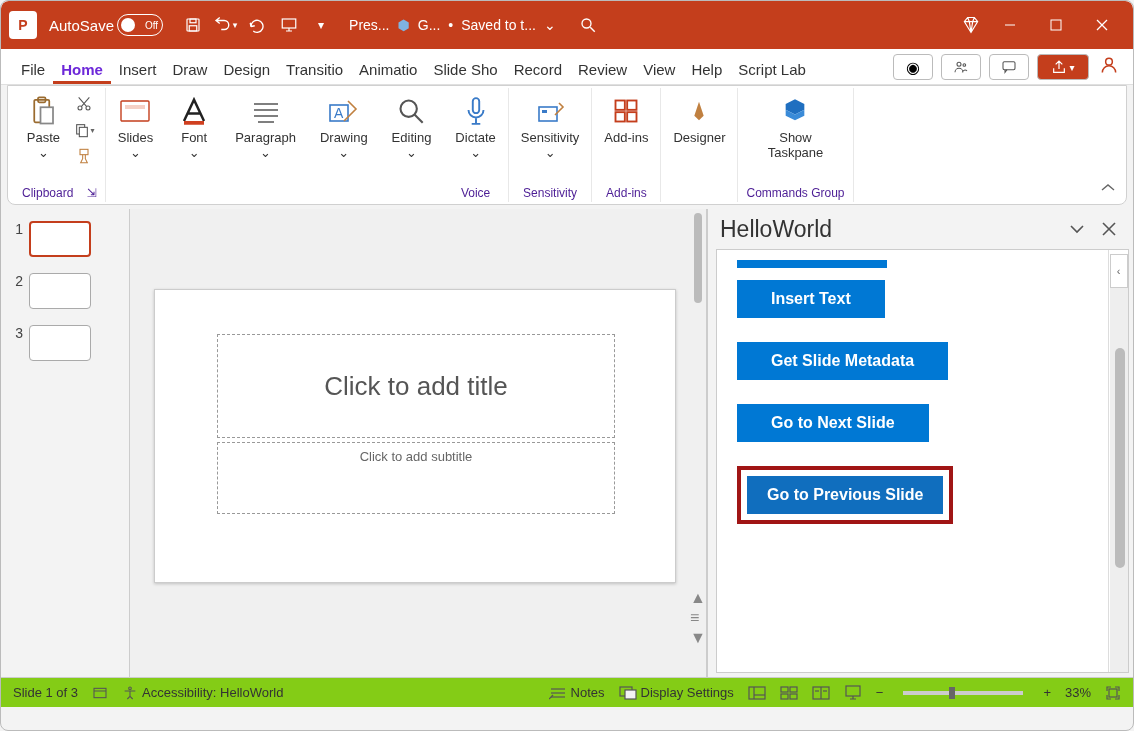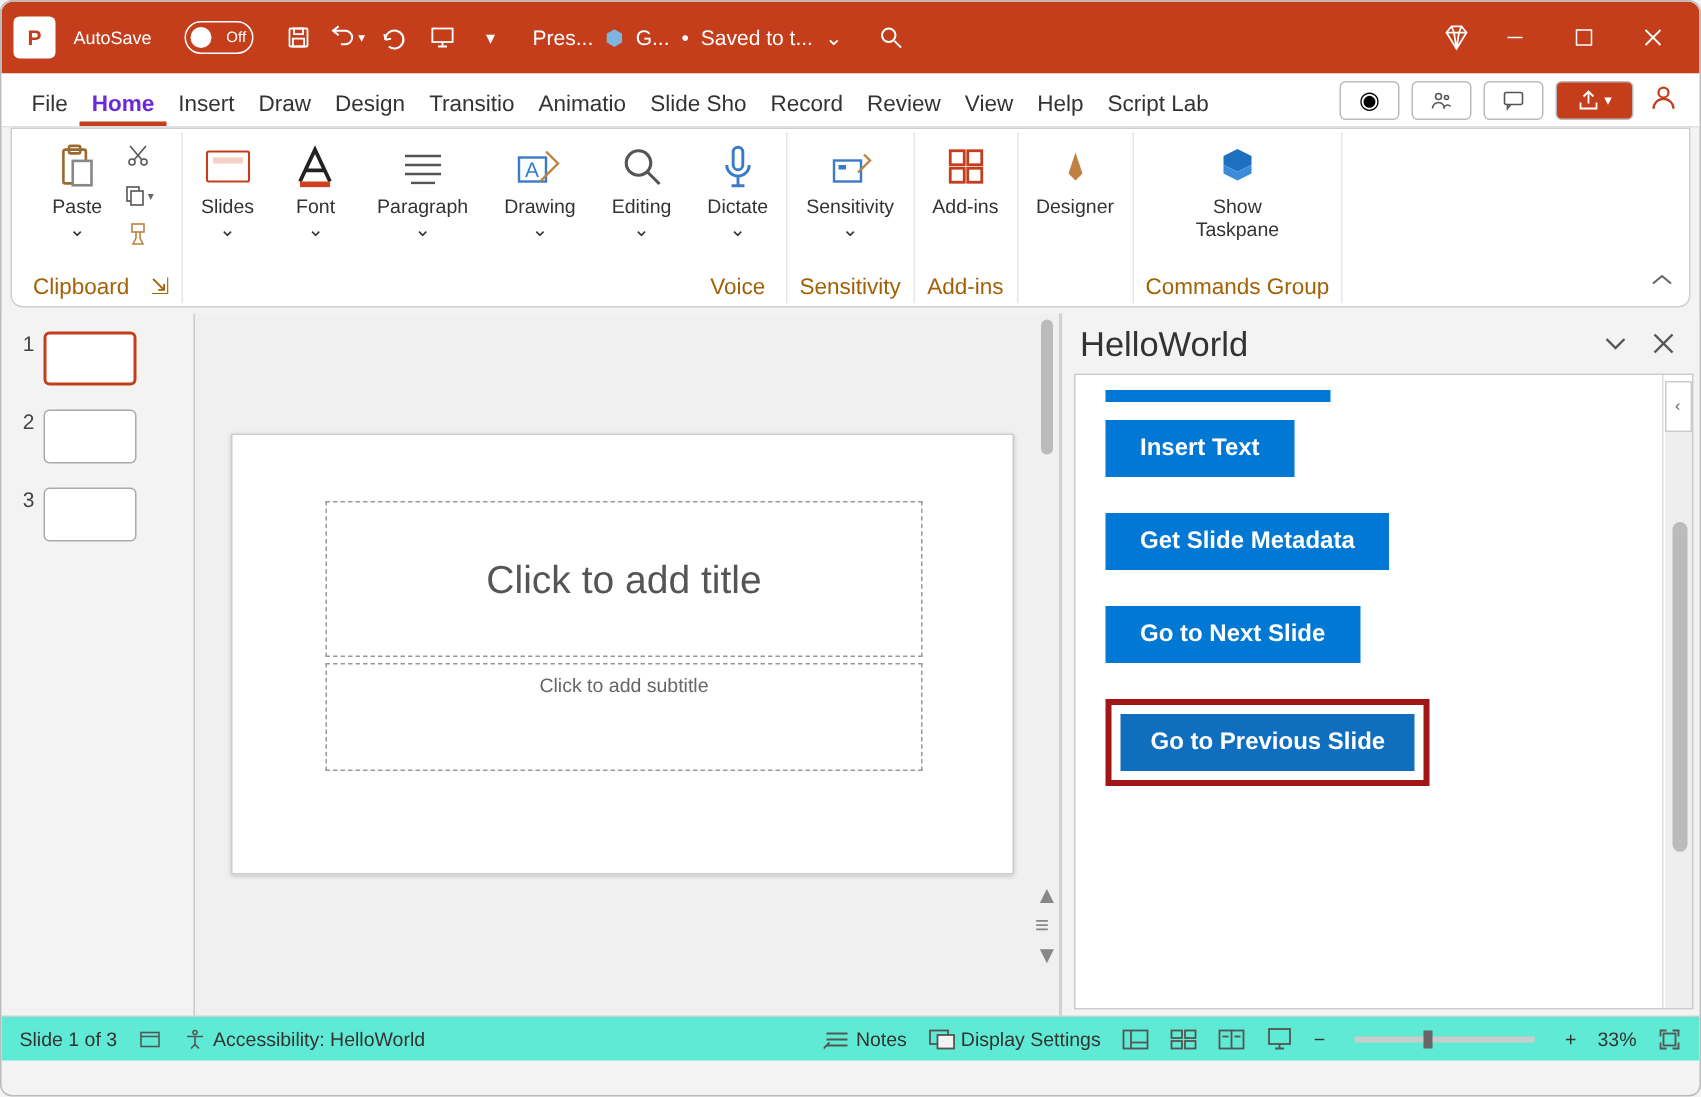--- a/index.html
+++ b/index.html
@@ -1,37 +1,37 @@
 <!DOCTYPE html>
 <html><head>
 <meta charset="utf-8">
 <style>
 * { box-sizing: border-box; margin: 0; padding: 0; font-family: "Segoe UI", Arial, sans-serif; }
 body { width: 1134px; height: 731px; background: #f3f3f3; overflow: hidden; border:1px solid #bbb; border-radius:8px; position:relative;}
 .titlebar { height: 48px; background: #c43e1c; display: flex; align-items: center; color: white; padding: 0 8px; border-radius:8px 8px 0 0;}
 .app-icon { width: 28px; height: 28px; background: white; border-radius: 4px; display:flex; align-items:center; justify-content:center; color:#c43e1c; font-weight:bold; font-size:14px; margin-right:12px;}
-.autosave-lbl { font-size: 12px; margin-right:22px;}
+.autosave-lbl { font-size: 15px; margin-right:3px;}
 .autosave-toggle { width:46px; height:22px; border:1px solid white; border-radius:11px; display:flex; align-items:center; justify-content:flex-end; padding:0 4px; font-size:10px; position:relative; margin-right:14px;}
 .autosave-toggle::before { content:""; width:14px; height:14px; background:white; border-radius:50%; position:absolute; left:3px;}
 .tb-btn { width:28px; height:28px; display:flex; align-items:center; justify-content:center; margin:0 2px; cursor:pointer;}
 .tb-btn svg { stroke: white; fill: none; }
 .title-docs { display:flex; align-items:center; gap:8px; margin-left:12px; font-size:14px;}
 .title-spacer { flex:1;}
 .win-btn { width:46px; height:32px; display:flex; align-items:center; justify-content:center; cursor:pointer;}
 .tab-row { height:36px; display:flex; align-items:flex-end; padding:0 12px; background:#fff; border-bottom:1px solid #e0e0e0;}
 .tab { padding:6px 8px 6px; font-size:15px; color:#333; cursor:pointer; white-space:nowrap;}
 .tab.sel { color:#6d28d9; font-weight:700; border-bottom:3px solid #c43e1c; padding-bottom:3px;}
 .tab-right { margin-left:auto; display:flex; align-items:center; gap:8px; padding-bottom:4px;}
 .tab-right-btn { width:40px; height:26px; border:1px solid #bbb; border-radius:4px; display:flex; align-items:center; justify-content:center; cursor:pointer; background:#fff;}
 .tab-right-btn.share { background:#c43e1c; color:white; width:52px;}
 .ribbon { background:#fff; border:1px solid #d0d0d0; border-radius:0 0 8px 8px; margin:0 6px 4px 6px; height:120px; display:flex; padding:2px 6px; position:relative;}
 .rgroup { display:flex; flex-direction:column; align-items:center; padding:4px 8px 2px; border-right:1px solid #e8e8e8;}
 .rgroup.noborder{border-right:none;}
 .rgroup-main { display:flex; gap:8px; flex:1; align-items:flex-start;}
-.rgroup-label { font-size:15px; color:#a16207; margin-top:auto; padding-top:2px;}
+.rgroup-label { font-size:12px; color:#4c1d95; margin-top:auto; padding-top:2px;}
 .rlarge { display:flex; flex-direction:column; align-items:center; gap:2px; cursor:pointer; padding:2px 4px;}
 .rlarge .ico { width:34px; height:34px; display:flex; align-items:center; justify-content:center;}
 .rlarge span { font-size:13px; color:#333;}
 .chev { font-size:9px; color:#666; margin-top:-2px;}
 .clip-col { display:flex; flex-direction:column; gap:6px; padding-top:2px;}
 .clip-btn { width:24px; height:20px; display:flex; align-items:center; justify-content:center; cursor:pointer;}
 .ribbon-collapse { position:absolute; right:10px; bottom:6px; cursor:pointer;}
 .workarea { display:flex; height:468px;}
 .thumbs { width:128px; background:#f3f3f3; padding:12px 8px; overflow:auto;}
 .thumb-row { display:flex; align-items:flex-start; gap:6px; margin-bottom:16px;}
@@ -45,28 +45,28 @@
 .slide { position:absolute; left:24px; top:80px; width:522px; height:294px; background:white; border:1px solid #ccc; box-shadow:0 1px 3px rgba(0,0,0,0.2);}
 .slide-title { position:absolute; left:62px; top:44px; width:398px; height:104px; border:1px dashed #999; display:flex; align-items:center; justify-content:center; font-size:26px; color:#555;}
 .slide-sub { position:absolute; left:62px; top:152px; width:398px; height:72px; border:1px dashed #999; display:flex; align-items:flex-start; justify-content:center; font-size:13px; color:#666; padding-top:6px;}
 .taskpane { width:426px; background:#f3f3f3; display:flex; flex-direction:column; border-left:1px solid #ccc;}
 .tp-header { height:40px; display:flex; align-items:center; padding:0 12px; font-size:23px; color:#333;}
 .tp-header-sp { flex:1;}
 .tp-header-btn { width:24px; height:24px; display:flex; align-items:center; justify-content:center; cursor:pointer; margin-left:8px;}
 .tp-body { flex:1; margin:0 4px 4px 8px; border:1px solid #ccc; background:white; display:flex; position:relative;}
 .tp-content { flex:1; padding:10px 20px; overflow:hidden;}
 .tp-clip-top { height:8px; background:#0078d4; width:150px; margin-left:0px; margin-bottom:12px;}
-.tp-btn { display:block; background:#0078d4; color:white; border:none; padding:10px 23px; font-size:16px; font-weight:600; cursor:pointer; margin-bottom:24px; text-align:left;}
+.tp-btn { display:block; background:#0078d4; color:white; border:none; padding:10px 34px; font-size:16px; font-weight:600; cursor:pointer; margin-bottom:24px; text-align:left;}
 .tp-btn.hl-outer { padding:0; background:transparent; border:4px solid #a01515; display:inline-block;}
 .tp-btn.hl-inner { margin:6px; background:#106ebe; padding:10px 20px;}
 .tp-side { width:20px; border-left:1px solid #ddd; display:flex; flex-direction:column; align-items:center;}
 .tp-side-btn { width:18px; height:34px; border:1px solid #ccc; display:flex; align-items:center; justify-content:center; font-size:11px; color:#666; cursor:pointer; margin-top:4px;}
 .tp-side-track { flex:1; width:18px; background:#eee; position:relative;}
 .tp-side-thumb { position:absolute; right:3px; top:60px; width:10px; height:220px; background:#bbb; border-radius:5px;}
-.statusbar { height:30px; background:#5eead4; border-top:1px solid #ccc; display:flex; align-items:center; padding:0 12px; font-size:13px; color:#333; gap:14px;}
+.statusbar { height:30px; background:#84cc16; border-top:1px solid #ccc; display:flex; align-items:center; padding:0 12px; font-size:13px; color:#333; gap:14px;}
 .sb-spacer { flex:1;}
 .sb-icon { cursor:pointer; display:flex; align-items:center; gap:4px;}
 .zoom-slider { width:120px; height:4px; background:#ccc; position:relative; margin:0 6px;}
 .zoom-slider::after { content:""; position:absolute; left:46px; top:-4px; width:6px; height:12px; background:#666;}
 </style>
 </head>
 <body>
 
 <div class="titlebar">
   <div class="app-icon">P</div>

